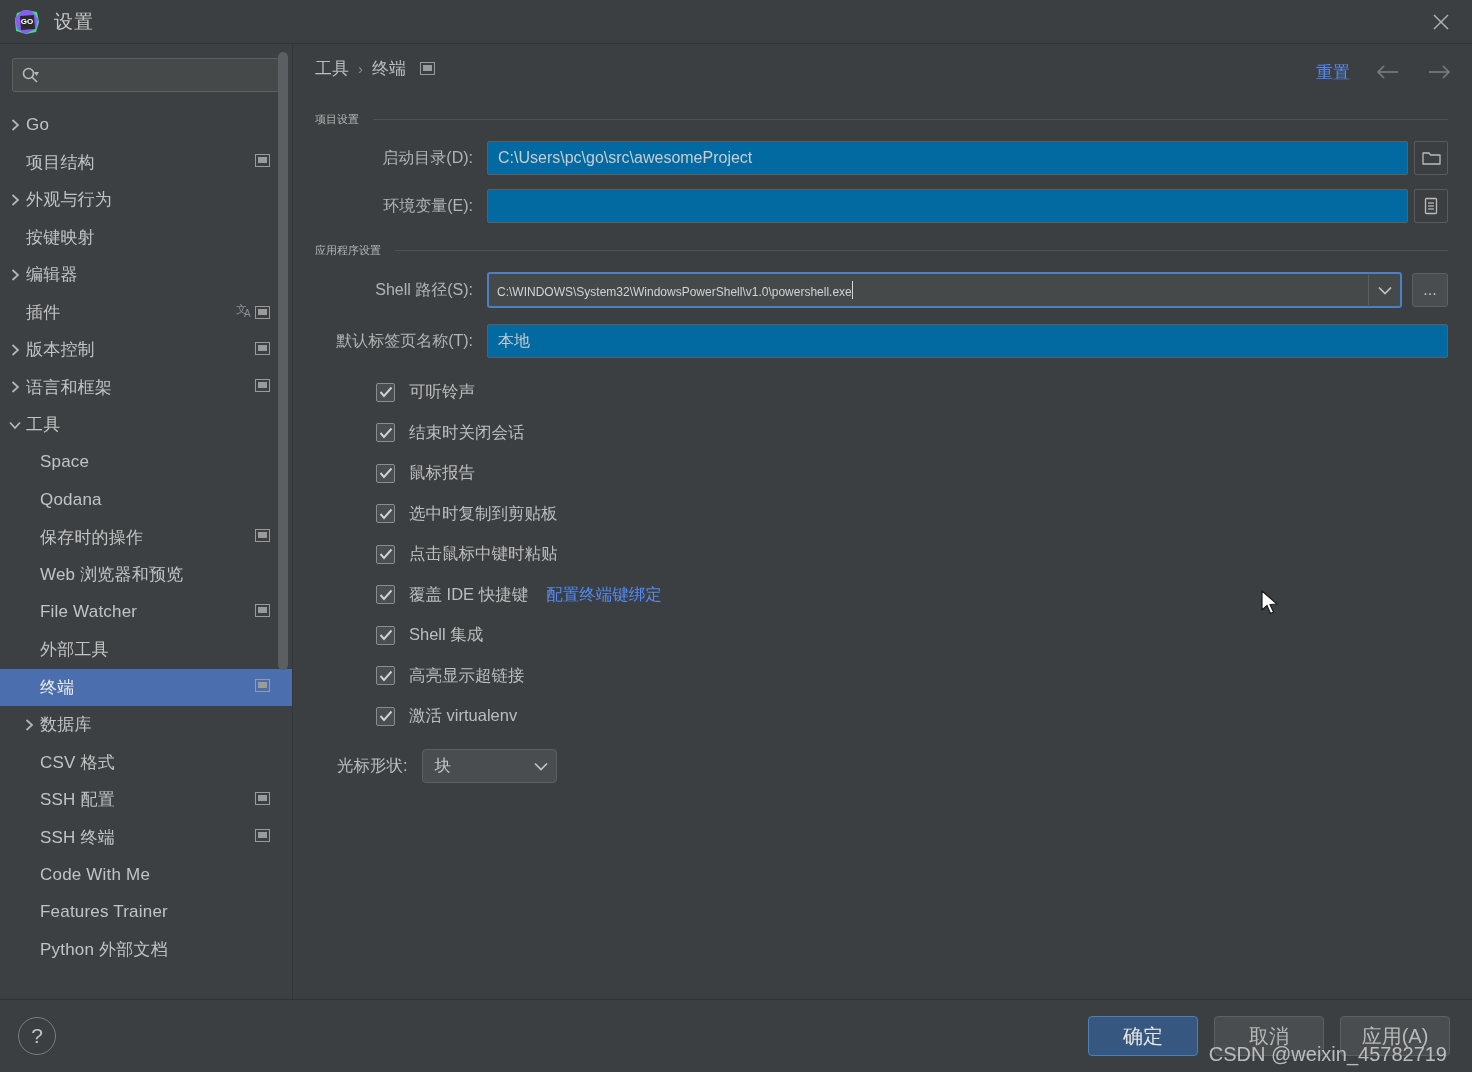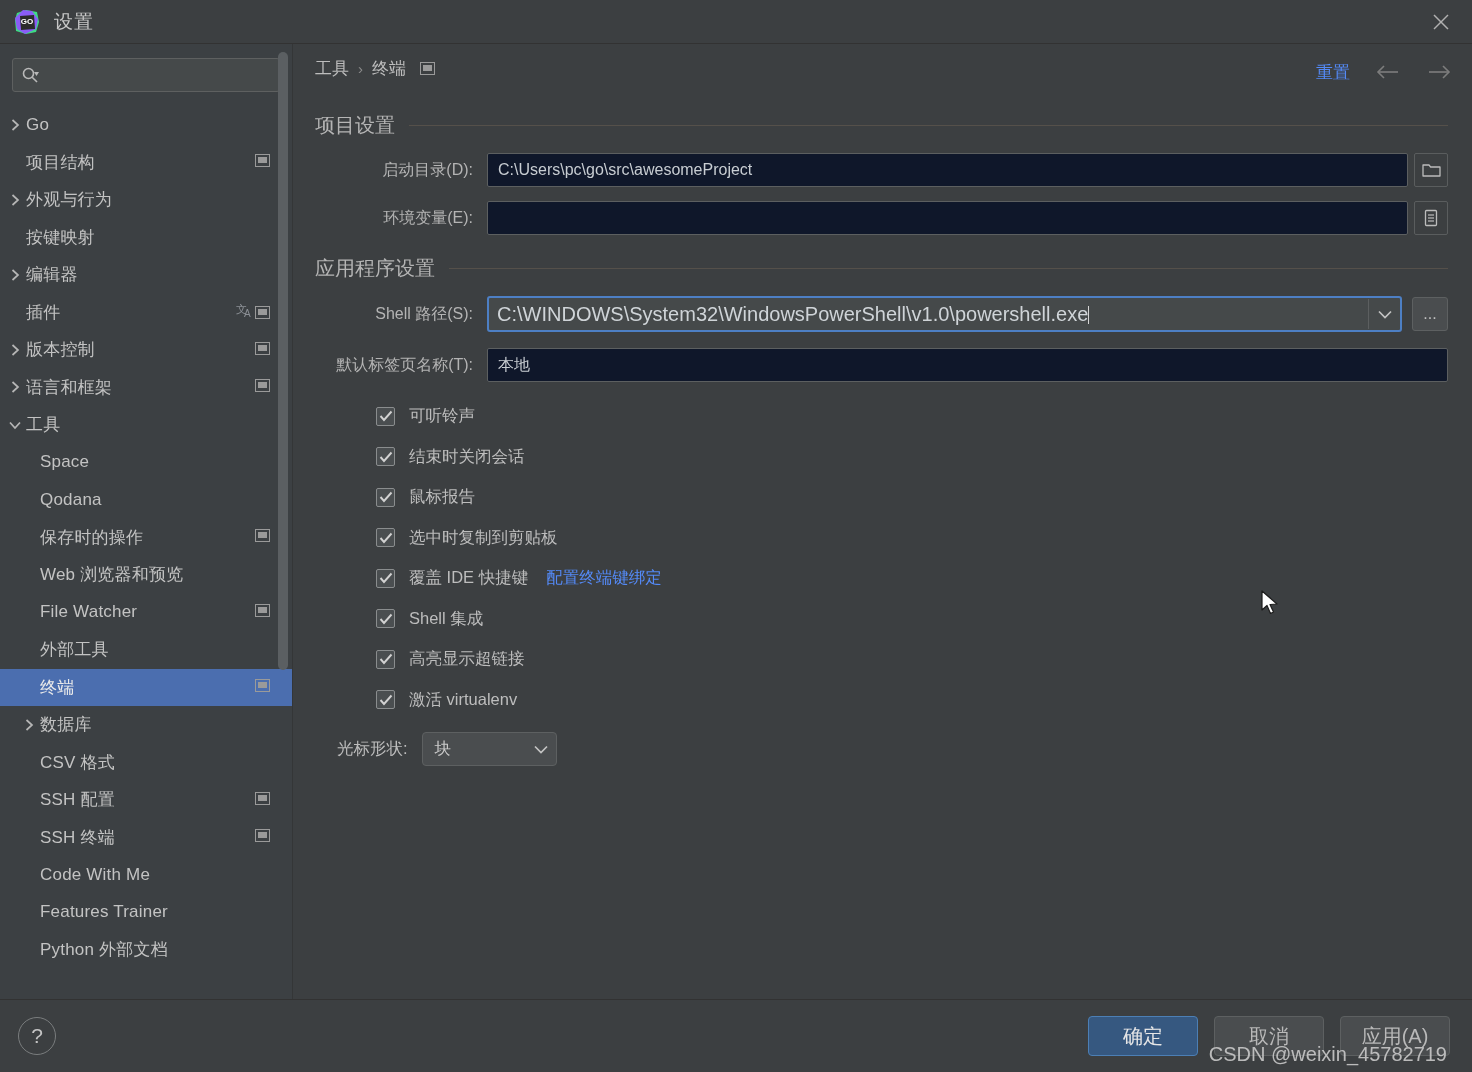--- a/index.html
+++ b/index.html
@@ -145,37 +145,37 @@
     color: #548af7; font-size: 17px; cursor: pointer;
   }
   .navarrow { color: #7d7d7d; cursor: default; display:flex; }
 
   .panel { padding: 0 24px 0 22px; }
 
   .section-head {
     display: flex; align-items: center;
     margin-top: 20px; margin-bottom: 14px;
   }
-  .section-title { font-size: 20px; color: #b5b5b5; white-space: nowrap; }
+  .section-title { font-size: 11px; color: #b5b5b5; white-space: nowrap; }
   .section-rule {
     flex: 1 1 auto; height: 1px; background: #55504a; margin-left: 14px;
   }
 
   .field-row {
     display: flex; align-items: center;
     margin-bottom: 14px;
   }
   .field-label {
     width: 172px; flex: 0 0 172px;
     text-align: right; padding-right: 14px;
     font-size: 16px; color: #b4b4b4;
   }
   .txt {
     height: 34px;
-    background: #0f172a;
+    background: #0369a1;
     border: 1px solid #5c5f60;
     border-radius: 2px;
     display: flex; align-items: center;
     padding: 0 10px;
     font-size: 16px; color: #c8cdd2;
     flex: 1 1 auto;
     min-width: 0;
     overflow: hidden; white-space: nowrap;
   }
   .sq-btn {
@@ -204,21 +204,21 @@
   .combo-wrap {
     flex: 1 1 auto; min-width: 0;
     display: flex; align-items: center;
     height: 36px;
     background: #45494a;
     border: 2px solid #4d7fc4; border-radius: 3px;
     padding-left: 8px;
   }
   .combo-text {
     flex: 1 1 auto; min-width: 0;
-    font-size: 20px; color: #cfd4d8;
+    font-size: 12px; color: #cfd4d8;
     white-space: nowrap; overflow: hidden;
     position: relative;
   }
   .caret-bar {
     display: inline-block; width: 1px; height: 18px;
     background: #d6d6d6; vertical-align: -3px;
   }
 
   
   .cb-list { margin-top: 12px; padding-left: 33px; }
@@ -644,20 +644,28 @@
                 </svg>
               </span>
               <span class="cb-label">选中时复制到剪贴板</span>
             </div>
             <div class="cb-row">
               <span class="cb">
                 <svg width="14" height="12" viewBox="0 0 14 12">
                   <polyline points="1.5,6 5,10 12.5,1.5" fill="none" stroke="#d2d2d2" stroke-width="1.9"></polyline>
                 </svg>
               </span>
+              <span class="cb-label">点击鼠标中键时粘贴</span>
+            </div>
+            <div class="cb-row">
+              <span class="cb">
+                <svg width="14" height="12" viewBox="0 0 14 12">
+                  <polyline points="1.5,6 5,10 12.5,1.5" fill="none" stroke="#d2d2d2" stroke-width="1.9"></polyline>
+                </svg>
+              </span>
               <span class="cb-label">覆盖 IDE 快捷键</span>
               <span class="cb-link">配置终端键绑定</span>
             </div>
             <div class="cb-row">
               <span class="cb">
                 <svg width="14" height="12" viewBox="0 0 14 12">
                   <polyline points="1.5,6 5,10 12.5,1.5" fill="none" stroke="#d2d2d2" stroke-width="1.9"></polyline>
                 </svg>
               </span>
               <span class="cb-label">Shell 集成</span>

